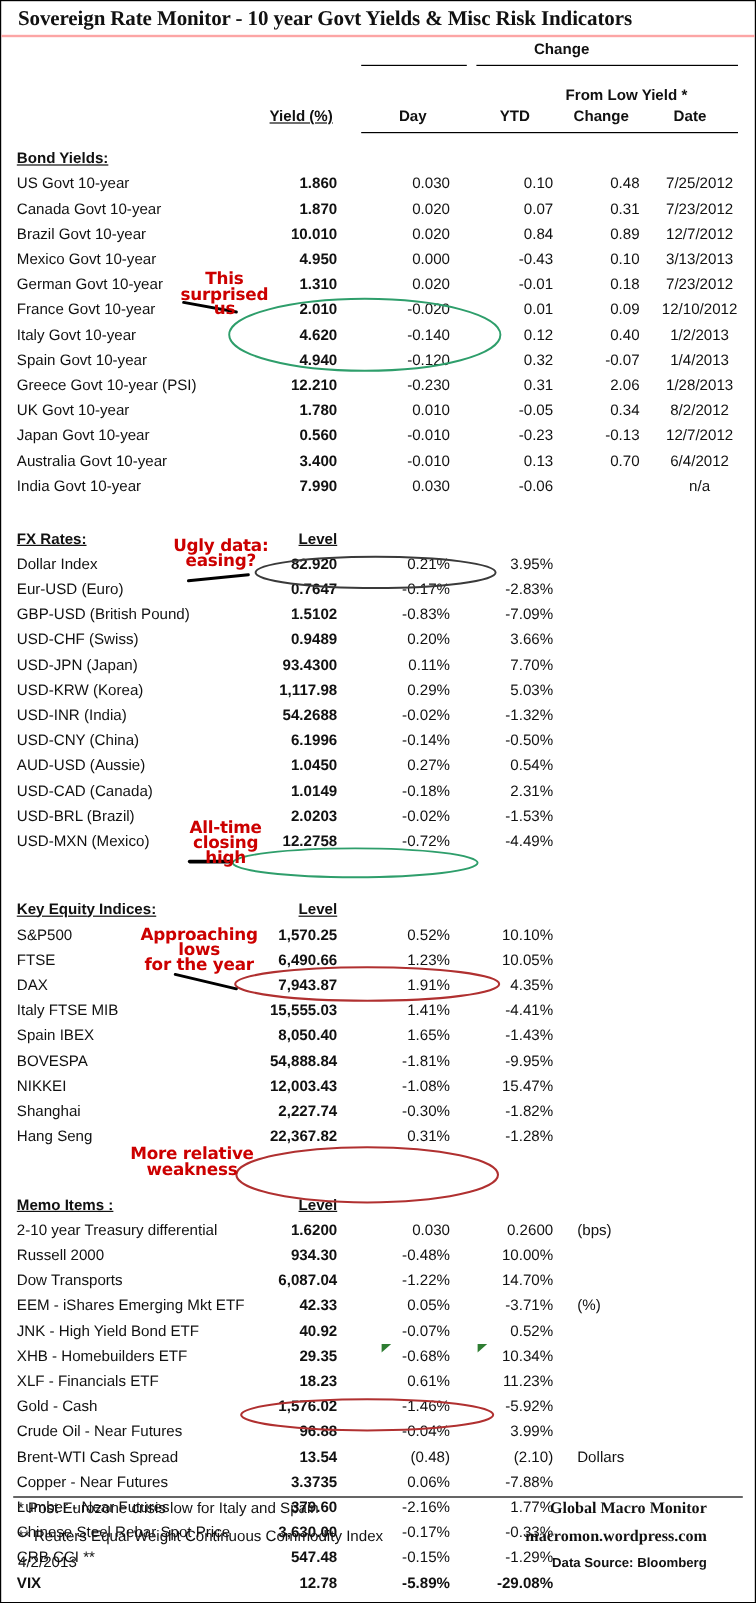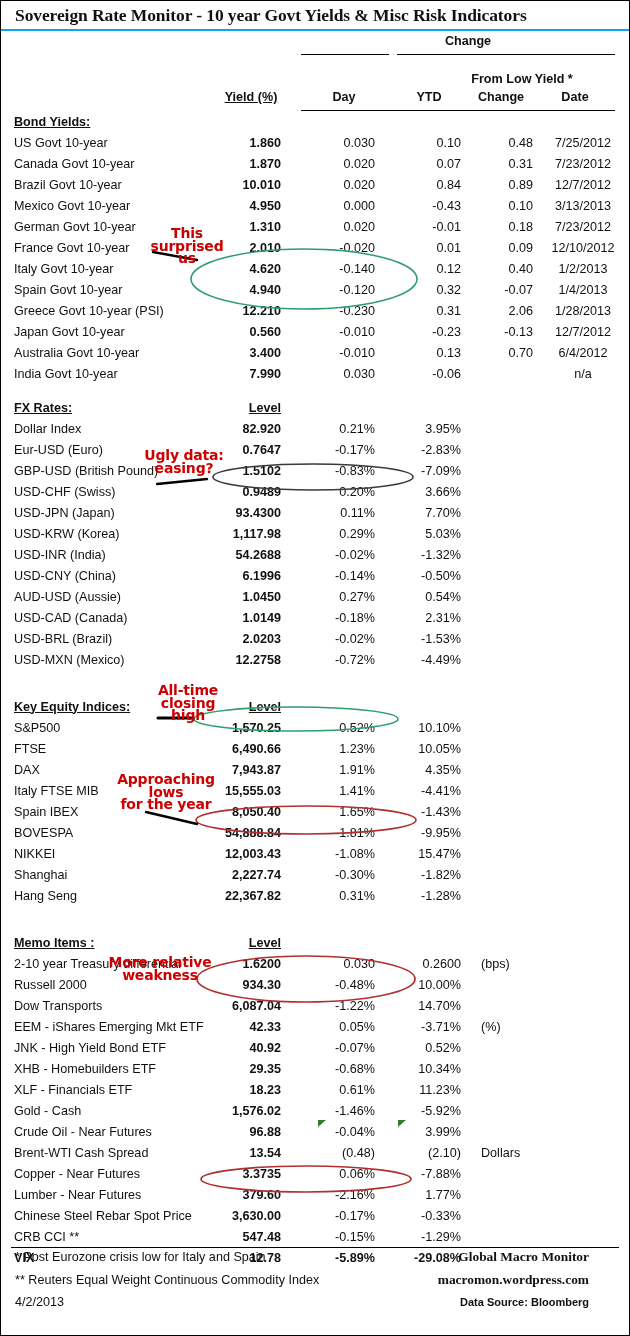--- a/index.html
+++ b/index.html
@@ -15,40 +15,41 @@
     border: 1px solid #000000;
     box-sizing: border-box;
     font-family: "Liberation Sans", sans-serif;
     color: #111111;
     overflow: hidden;
   }
 
   
   #title-bar {
     height: 30px;
-    border-bottom: 2px solid #0ea5e9;
+    border-bottom: 2px solid #fca5a5;
     box-sizing: border-box;
     display: flex;
     align-items: center;
     padding-left: 14px;
   }
   #title-text {
     font-family: "Liberation Serif", serif;
     font-weight: bold;
     font-size: 17.5px;
     letter-spacing: -0.1px;
     white-space: nowrap;
   }
 
   
   .tbl {
     width: 100%;
     border-collapse: collapse;
     table-layout: fixed;
     font-size: 12.6px;
+    margin-top: 10px;
   }
   .tbl col.c-label  { width: 200px; }
   .tbl col.c-v1     { width: 98px; }
   .tbl col.c-v2     { width: 90px; }
   .tbl col.c-v3     { width: 86px; }
   .tbl col.c-v4     { width: 72px; }
   .tbl col.c-v5     { width: 82px; }
 
   .tbl td {
     padding: 0;
@@ -304,20 +305,28 @@
         </tr>
         <tr>
           <td class="label">Greece Govt 10-year (PSI)</td>
           <td class="num v1">12.210</td>
           <td class="num">-0.230</td>
           <td class="num">0.31</td>
           <td class="num">2.06</td>
           <td class="num date">1/28/2013</td>
         </tr>
         <tr>
+          <td class="label">UK Govt 10-year</td>
+          <td class="num v1">1.780</td>
+          <td class="num">0.010</td>
+          <td class="num">-0.05</td>
+          <td class="num">0.34</td>
+          <td class="num date">8/2/2012</td>
+        </tr>
+        <tr>
           <td class="label">Japan Govt 10-year</td>
           <td class="num v1">0.560</td>
           <td class="num">-0.010</td>
           <td class="num">-0.23</td>
           <td class="num">-0.13</td>
           <td class="num date">12/7/2012</td>
         </tr>
         <tr>
           <td class="label">Australia Govt 10-year</td>
           <td class="num v1">3.400</td>

